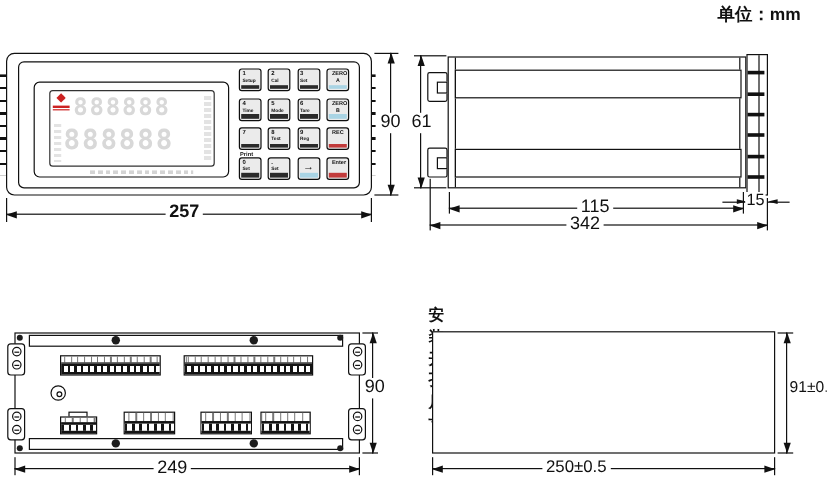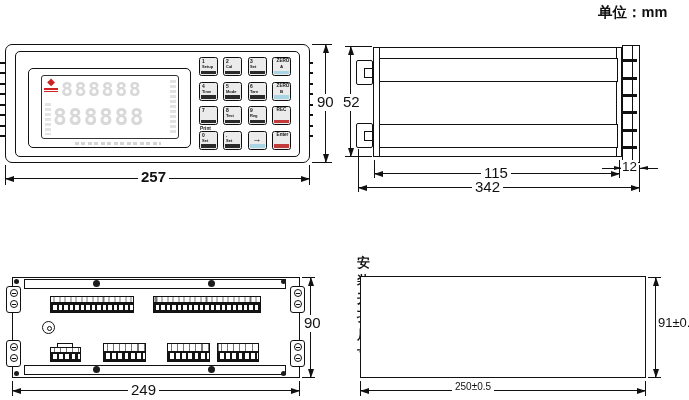--- a/index.html
+++ b/index.html
@@ -212,36 +212,36 @@
     <div class="rib6" style="left:623px;top:59px;"></div>
     <div class="rib6" style="left:623px;top:77px;"></div>
     <div class="rib6" style="left:623px;top:94px;"></div>
     <div class="rib6" style="left:623px;top:111px;"></div>
     <div class="rib6" style="left:623px;top:129px;"></div>
     <div class="rib6" style="left:623px;top:146px;"></div>
 
     <div class="xl" style="left:345px;top:46px;width:27px;height:1px;"></div>
     <div class="xl" style="left:345px;top:156px;width:27px;height:1px;"></div>
     <div class="dimv" style="left:350px;top:46px;height:111px;"></div>
-    <div class="dimtxt" style="left:340px;top:94px;">52</div>
+    <div class="dimtxt" style="left:340px;top:94px;">61</div>
 
     <div class="xl" style="left:374px;top:160px;width:1px;height:18px;"></div>
     <div class="xl" style="left:619px;top:160px;width:1px;height:18px;"></div>
     <div class="dimh" style="left:374px;top:173px;width:246px;"></div>
     <div class="dimtxt" style="left:481px;top:165px;">115</div>
 
     <div class="xl" style="left:358px;top:149px;width:1px;height:43px;"></div>
     <div class="xl" style="left:639px;top:165px;width:1px;height:27px;"></div>
     <div class="dimh" style="left:358px;top:187px;width:282px;"></div>
     <div class="dimtxt" style="left:472px;top:179px;">342</div>
 
     <div class="xl" style="left:622px;top:163px;width:1px;height:12px;"></div>
     <div class="seg ar-r" style="left:602px;top:168px;width:20px;"></div>
     <div class="seg ar-l" style="left:640px;top:168px;width:18px;"></div>
-    <div class="dimtxt" style="left:621px;top:160px;font-size:13.5px;padding:0 1px;">12</div>
+    <div class="dimtxt" style="left:621px;top:160px;font-size:13.5px;padding:0 1px;">15</div>
   </div>
 
   <div class="abs">
     <div class="box" style="left:12px;top:277px;width:288px;height:101px;"></div>
     <div class="thin" style="left:24px;top:279px;width:262px;height:10px;"></div>
     <div class="thin" style="left:24px;top:365px;width:262px;height:10px;"></div>
     <div class="dot" style="left:93px;top:280px;width:7px;height:7px;"></div>
     <div class="dot" style="left:208px;top:280px;width:7px;height:7px;"></div>
     <div class="dot" style="left:93px;top:366px;width:7px;height:7px;"></div>
     <div class="dot" style="left:208px;top:366px;width:7px;height:7px;"></div>
@@ -304,21 +304,21 @@
     <div class="dimtxt" style="left:301px;top:315px;">90</div>
   </div>
 
   <div class="abs">
     <div class="title" style="left:357px;top:254px;">安装开孔尺寸</div>
     <div class="box" style="left:360px;top:276px;width:286px;height:102px;"></div>
 
     <div class="xl" style="left:360px;top:381px;width:1px;height:15px;"></div>
     <div class="xl" style="left:645px;top:381px;width:1px;height:15px;"></div>
     <div class="dimh" style="left:360px;top:390px;width:286px;"></div>
-    <div class="dimtxt" style="left:452px;top:381px;font-size:10px;">250±0.5</div>
+    <div class="dimtxt" style="left:452px;top:381px;font-size:14px;">250±0.5</div>
 
     <div class="xl" style="left:648px;top:277px;width:13px;height:1px;"></div>
     <div class="xl" style="left:648px;top:377px;width:13px;height:1px;"></div>
     <div class="dimv" style="left:655px;top:277px;height:101px;"></div>
     <div class="dimtxt" style="left:657px;top:316px;font-size:13px;padding:0 1px;">91±0.5</div>
   </div>
 
 </div>
 
 </body></html>

